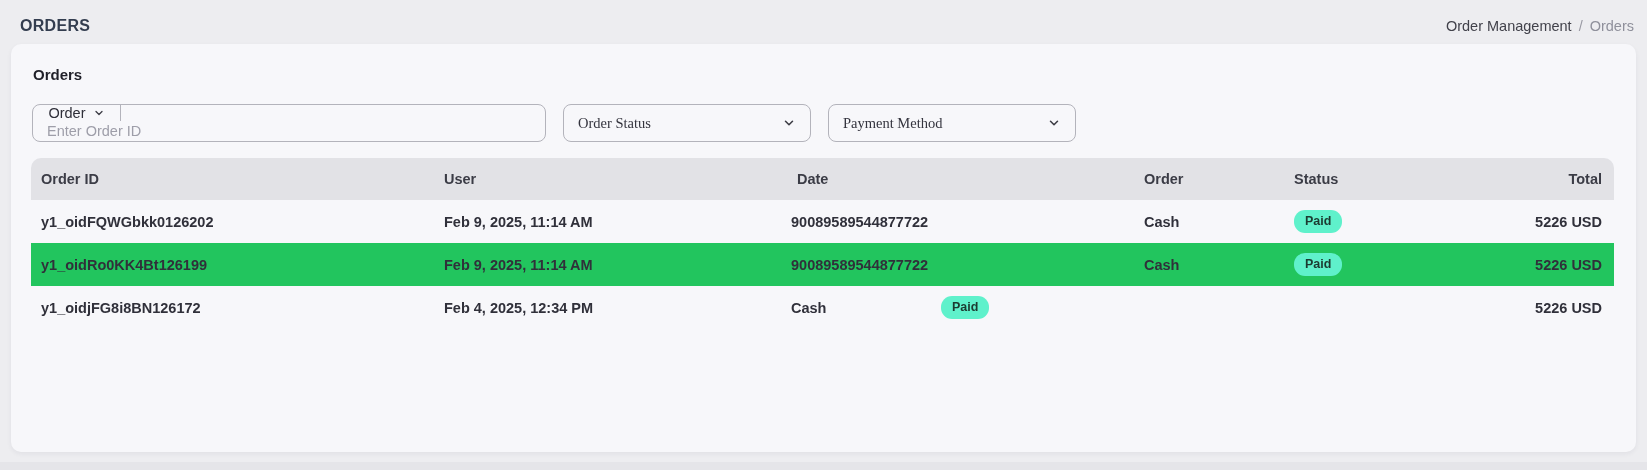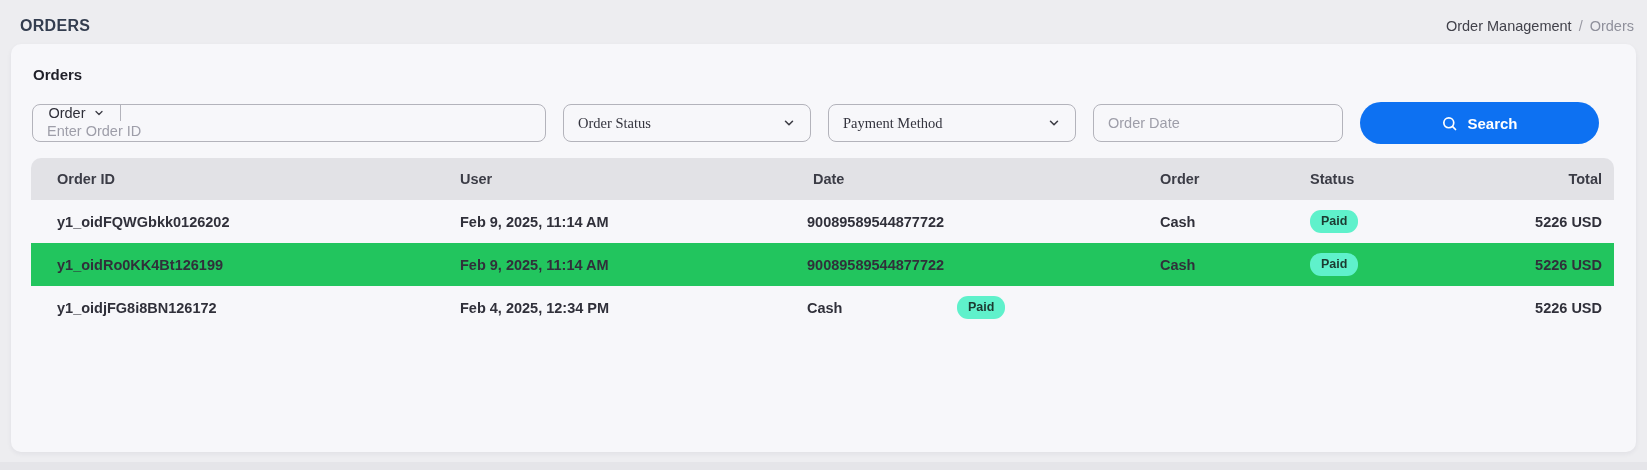--- a/index.html
+++ b/index.html
@@ -82,21 +82,21 @@
     display:flex; align-items:center; height:42px;
     background:#e2e2e6; border-radius:10px 10px 0 0;
     font-size:14.5px; font-weight:700; color:#3b3c46;
   }
   .trow {
     display:flex; align-items:center; height:43px;
     font-size:14.5px; font-weight:600; color:#30303a;
     cursor:pointer;
   }
   .trow:nth-child(3) { background:#22c55e; }
-  .th, .td { padding-left:26px; white-space:nowrap; overflow:hidden; }
+  .th, .td { padding-left:10px; white-space:nowrap; overflow:hidden; }
   .c1 { flex:0 0 403px; }
   .c2 { flex:0 0 347px; }
   .c3 { flex:0 0 353px; }
   .c4 { flex:0 0 150px; }
   .c5 { flex:0 0 180px; }
   .c6 { flex:1 1 auto; text-align:right; padding-right:12px; }
   .badge {
     display:inline-block;
     background:#5ff1cb; color:#1c3a31;
     font-size:12.5px; font-weight:600;
@@ -147,31 +147,21 @@
 
     <div class="select-box">
       <span>Payment Method</span>
       <span class="chev">
         <svg width="14" height="14" viewBox="0 0 24 24" fill="none" stroke="#3c3c44" stroke-width="2.6" stroke-linecap="round" stroke-linejoin="round">
             <polyline points="6 9 12 15 18 9"></polyline>
           </svg>
       </span>
     </div>
 
-    <input class="date-input" type="text" placeholder="Order Date" style="">
-
-    <button class="search-btn" style="background: rgb(13, 113, 242);">
-      <span class="chev">
-        <svg width="17" height="17" viewBox="0 0 24 24" fill="none" stroke="#ffffff" stroke-width="2.4" stroke-linecap="round">
-            <circle cx="11" cy="11" r="7"></circle>
-            <line x1="16.5" y1="16.5" x2="20.5" y2="20.5"></line>
-          </svg>
-      </span>
-      <span>Search</span>
-    </button>
+
   </div>
 
   <div class="table">
     <div class="thead">
       <div class="th c1">Order ID</div>
       <div class="th c3">User</div>
       <div class="th c2">Date</div>
       <div class="th c4">Order</div>
       <div class="th c5">Status</div>
       <div class="th c6">Total</div>

